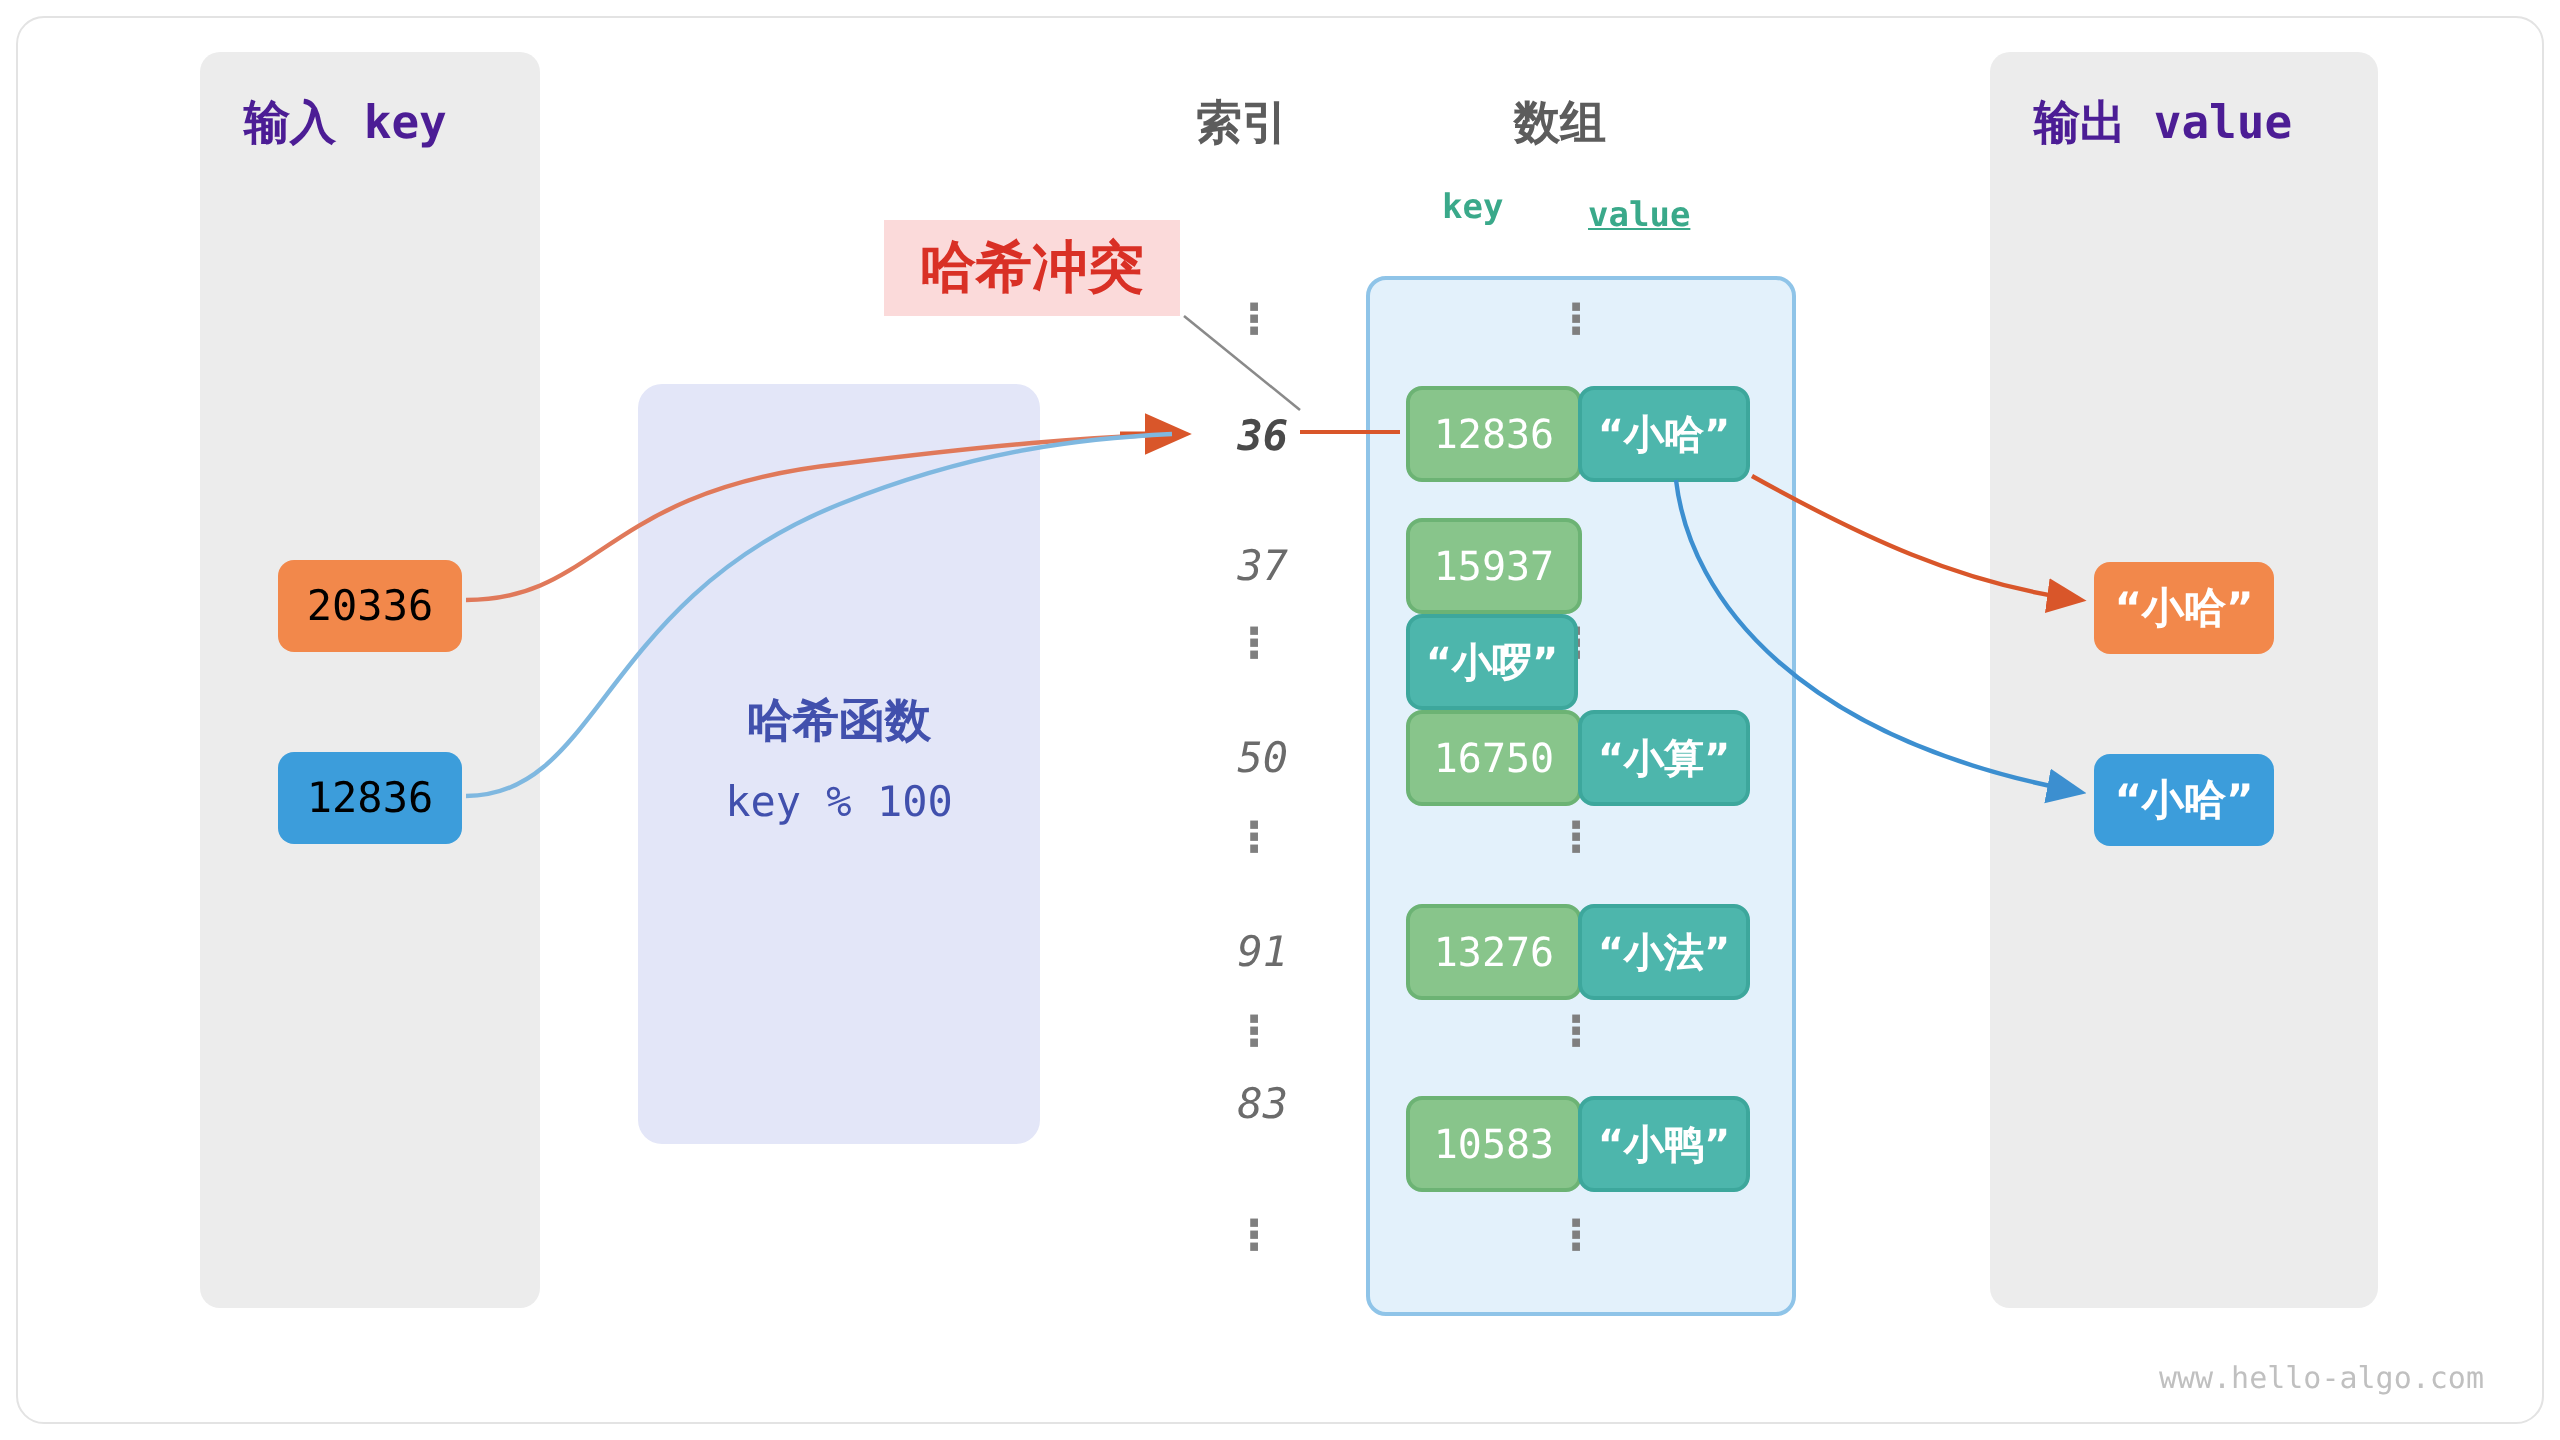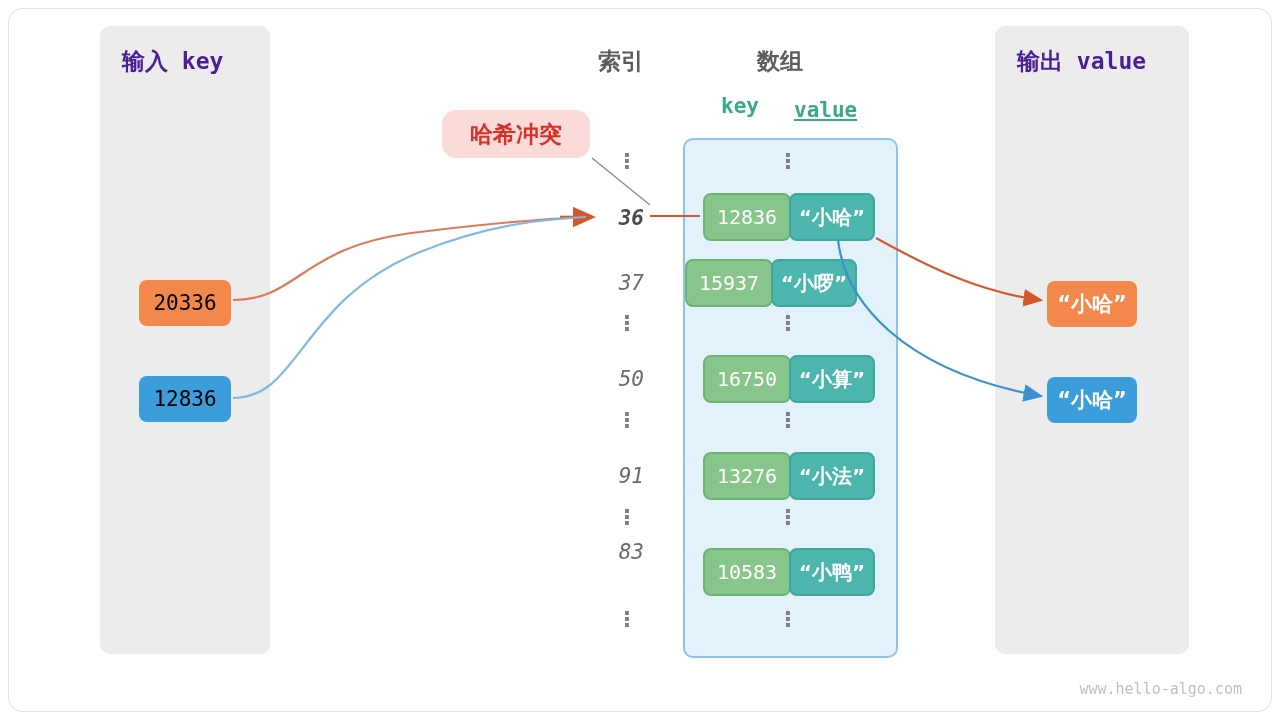--- a/index.html
+++ b/index.html
@@ -23,21 +23,21 @@
   .panel-title{
     position:absolute;font-weight:bold;color:#4c1d95;font-size:23px;
     font-family:"DejaVu Sans Mono","Liberation Mono",monospace;
     white-space:nowrap;
   }
   .col-head{
     position:absolute;font-weight:bold;color:#5c5c5c;font-size:23px;
     white-space:nowrap;
   }
   .kv-head{
-    position:absolute;color:#3aa98a;font-size:21px;font-weight:bold;
+    position:absolute;color:#3aa98a;font-size:17px;font-weight:bold;
     font-family:"DejaVu Sans Mono","Liberation Mono",monospace;
     white-space:nowrap;
   }
   .array-box{
     position:absolute;background:#e3f1fb;border:2px solid #8fc4e8;border-radius:10px;
   }
   .bucket{
     position:absolute;display:flex;align-items:center;
   }
   .cell-key{
@@ -80,23 +80,23 @@
   }
   .tag.orange{background:#f2884b;}
   .tag.blue{background:#3c9ddb;}
   .out{
     position:absolute;border-radius:8px;display:flex;align-items:center;justify-content:center;
     font-size:21px;color:#fff;font-weight:bold;
   }
   .out.orange{background:#f2884b;}
   .out.blue{background:#3c9ddb;}
   .collision{
-    position:absolute;background:#fbdada;border-radius:14px;
+    position:absolute;background:#fbdada;border-radius:0;
     display:flex;align-items:center;justify-content:center;
-    color:#d93025;font-size:23px;font-weight:bold;
+    color:#d93025;font-size:28px;font-weight:bold;
   }
   .watermark{
     position:absolute;right:38px;bottom:22px;color:#c0c0c0;font-size:15px;
     font-family:"DejaVu Sans Mono","Liberation Mono",monospace;
   }
 </style>
 </head>
 <body>
 
 <div id="stage">
@@ -170,37 +170,41 @@
   <div class="index-label hl" style="left:584px;top:206px;">36</div>
   <div class="index-label" style="left:584px;top:271px;">37</div>
   <div class="index-label" style="left:584px;top:367px;">50</div>
   <div class="index-label" style="left:584px;top:464px;">91</div>
   <div class="index-label" style="left:584px;top:540px;">83</div>
 
   <div class="bucket" style="left:703px;top:193px;">
     <div class="cell-key">12836</div>
     <div class="cell-val">“小哈”</div>
   </div>
-  <div class="bucket" style="left:685px;top:259px;">
+  <div class="bucket" style="left:703px;top:259px;flex-direction:column;">
     <div class="cell-key">15937</div>
     <div class="cell-val">“小啰”</div>
   </div>
   <div class="bucket" style="left:703px;top:355px;">
     <div class="cell-key">16750</div>
     <div class="cell-val">“小算”</div>
   </div>
   <div class="bucket" style="left:703px;top:452px;">
     <div class="cell-key">13276</div>
     <div class="cell-val">“小法”</div>
   </div>
   <div class="bucket" style="left:703px;top:548px;">
     <div class="cell-key">10583</div>
     <div class="cell-val">“小鸭”</div>
   </div>
 
+  <div class="hashfn" style="left:319px;top:192px;width:201px;height:380px;">
+    <div class="hashfn-t1" style="top:153px;">哈希函数</div>
+    <div class="hashfn-t2" style="top:197px;">key % 100</div>
+  </div>
 
   <div class="tag orange" style="left:139px;top:280px;width:92px;height:46px;">20336</div>
   <div class="tag blue" style="left:139px;top:376px;width:92px;height:46px;">12836</div>
 
   <div class="out orange" style="left:1047px;top:281px;width:90px;height:46px;">“小哈”</div>
   <div class="out blue" style="left:1047px;top:377px;width:90px;height:46px;">“小哈”</div>
 
   <div class="collision" style="left:442px;top:110px;width:148px;height:48px;">哈希冲突</div>
 
   <svg class="layer" viewBox="0 0 1280 720">

